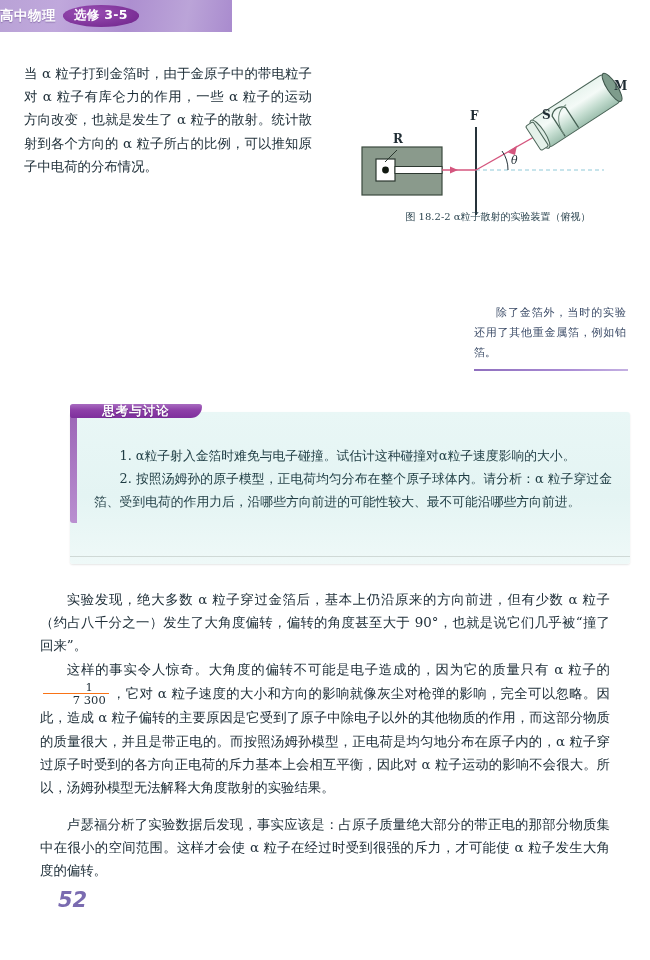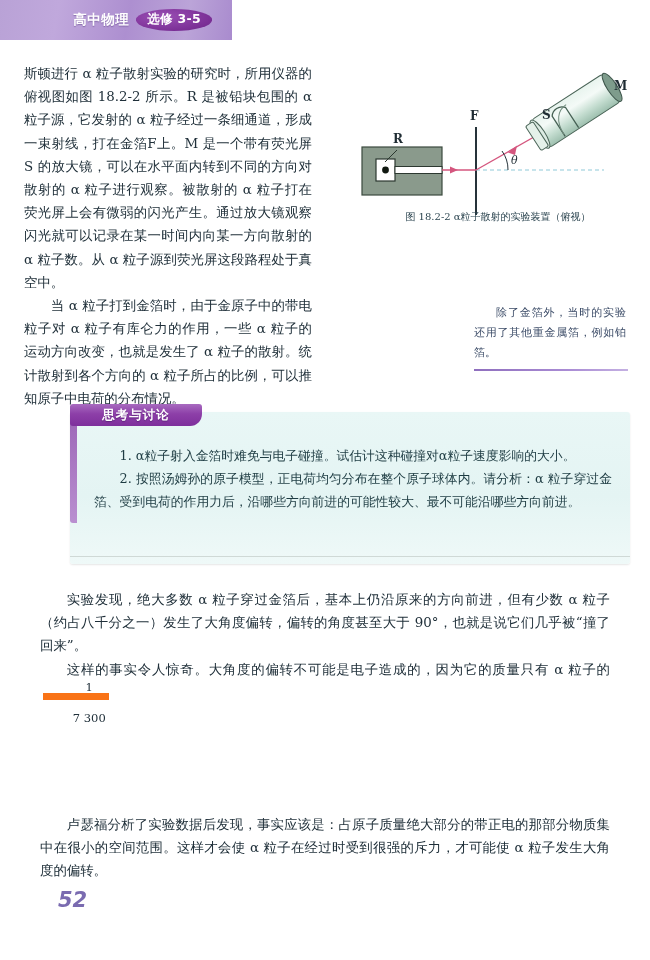--- a/index.html
+++ b/index.html
@@ -8,23 +8,23 @@
     background:#ffffff;
     font-family:"DejaVu Serif","Liberation Serif",serif;
     color:#20303a;
     position:relative;
     overflow:hidden;
   }
   .page{position:relative;width:650px;height:960px;}
 
   
   .banner{
-    position:absolute;left:0;top:0;width:232px;height:40px;
+    position:absolute;left:0;top:0;width:232px;height:32px;
     background:linear-gradient(100deg,#b9a2d6 0%,#c0a8dc 25%,#ad8fd0 55%,#bba4d8 80%,#a98bce 100%);
-    display:flex;align-items:center;justify-content:flex-end;
+    display:flex;align-items:center;
     padding-right:20px;box-sizing:border-box;
   }
   .banner-title{
     font-family:"DejaVu Sans","Liberation Sans",sans-serif;
     font-size:13.5px;font-weight:bold;color:#ffffff;
     letter-spacing:.5px;text-shadow:0 1px 1px rgba(80,50,120,.45);
   }
   .banner-badge{
     margin-left:7px;
     background:#7b2f96;
@@ -50,21 +50,21 @@
   }
   .full-text p{margin:16px;text-indent:2em;}
 
   
   .frac{
     display:inline-block;vertical-align:-0.55em;
     text-align:center;line-height:1.05;margin:0 3px;
     font-size:11.5px;
   }
   .frac .num{display:block;padding:0 3px;}
-  .frac .den{display:block;border-top:7px solid #f97316;padding:12px 3px;text-align:right;}
+  .frac .den{display:block;border-top:1px solid #f97316;padding:0 3px;text-align:right;}
 
   
   .figure{
     position:absolute;left:352px;top:72px;width:292px;height:168px;
   }
   .figure svg{display:block;}
   .fig-caption{
     position:absolute;left:352px;top:210px;width:292px;
     text-align:center;font-size:10px;color:#2c4550;
     font-family:"DejaVu Serif","Liberation Serif",serif;
@@ -89,21 +89,21 @@
     background:linear-gradient(180deg,#e9f7f6 0%,#e4f4f3 55%,#eff9f8 100%);
     border-radius:3px;
     box-shadow:0 1px 2px rgba(0,0,0,.10);
   }
   .disc-spine{
     position:absolute;left:70px;top:405px;width:7px;height:118px;
     background:linear-gradient(180deg,#9a63b5,#b98fd0);
     border-radius:3px 0 0 3px;
   }
   .disc-tab{
-    position:absolute;left:70px;top:404px;width:132px;height:22px;
+    position:absolute;left:70px;top:404px;width:132px;height:14px;
     background:linear-gradient(180deg,#a86bc0 0%,#8d3fa8 45%,#7e2f9c 100%);
     border-radius:3px 3px 12px 3px;
     display:flex;align-items:center;justify-content:center;
   }
   .disc-tab span{
     font-family:"DejaVu Sans","Liberation Sans",sans-serif;
     font-size:12.5px;font-weight:bold;color:#ffffff;letter-spacing:1px;
     text-shadow:0 1px 1px rgba(60,20,90,.5);
   }
   .disc-body{
@@ -128,21 +128,20 @@
 <body>
 
 <div class="page">
 
   <div class="banner">
     <span class="banner-title">高中物理</span>
     <span class="banner-badge">选修 3-5</span>
   </div>
 
   <div class="col-left">
-    <p>斯顿进行 α 粒子散射实验的研究时，所用仪器的俯视图如图 18.2-2 所示。R 是被铅块包围的 α 粒子源，它发射的 α 粒子经过一条细通道，形成一束射线，打在金箔F上。M 是一个带有荧光屏 S 的放大镜，可以在水平面内转到不同的方向对散射的 α 粒子进行观察。被散射的 α 粒子打在荧光屏上会有微弱的闪光产生。通过放大镜观察闪光就可以记录在某一时间内向某一方向散射的 α 粒子数。从 α 粒子源到荧光屏这段路程处于真空中。</p>
     <p>当 α 粒子打到金箔时，由于金原子中的带电粒子对 α 粒子有库仑力的作用，一些 α 粒子的运动方向改变，也就是发生了 α 粒子的散射。统计散射到各个方向的 α 粒子所占的比例，可以推知原子中电荷的分布情况。</p>
   </div>
 
   <div class="figure">
     <svg width="292" height="168" viewBox="0 0 292 168" xmlns="http://www.w3.org/2000/svg">
       <defs>
         <linearGradient id="tube" x1="0" y1="0" x2="0" y2="1">
           <stop offset="0%" stop-color="#e8f4ee"></stop>
           <stop offset="35%" stop-color="#f4faf7"></stop>
           <stop offset="70%" stop-color="#c3dccf"></stop>
@@ -204,21 +203,21 @@
     <p>1. α粒子射入金箔时难免与电子碰撞。试估计这种碰撞对α粒子速度影响的大小。</p>
     <p>2. 按照汤姆孙的原子模型，正电荷均匀分布在整个原子球体内。请分析：α 粒子穿过金箔、受到电荷的作用力后，沿哪些方向前进的可能性较大、最不可能沿哪些方向前进。</p>
   </div>
   <div class="disc-rule"></div>
 
   <div class="full-text" style="top:572px;">
     <p>实验发现，绝大多数 α 粒子穿过金箔后，基本上仍沿原来的方向前进，但有少数 α 粒子（约占八千分之一）发生了大角度偏转，偏转的角度甚至大于 90°，也就是说它们几乎被“撞了回来”。</p>
   </div>
 
   <div class="full-text" style="top:642px;">
-    <p><span>这样的事实令人惊奇。大角度的偏转不可能是电子造成的，因为它的质量只有 α 粒子的</span><span class="frac"><span class="num">1</span><span class="den">7 300</span></span></p>
+    <p><span>这样的事实令人惊奇。大角度的偏转不可能是电子造成的，因为它的质量只有 α 粒子的</span><span class="frac"><span class="num">1</span><span class="den">7 300</span></span><span>，它对 α 粒子速度的大小和方向的影响就像灰尘对枪弹的影响，完全可以忽略。因此，造成 α 粒子偏转的主要原因是它受到了原子中除电子以外的其他物质的作用，而这部分物质的质量很大，并且是带正电的。而按照汤姆孙模型，正电荷是均匀地分布在原子内的，α 粒子穿过原子时受到的各方向正电荷的斥力基本上会相互平衡，因此对 α 粒子运动的影响不会很大。所以，汤姆孙模型无法解释大角度散射的实验结果。</span></p>
   </div>
 
   <div class="full-text" style="top:797px;">
     <p>卢瑟福分析了实验数据后发现，事实应该是：占原子质量绝大部分的带正电的那部分物质集中在很小的空间范围。这样才会使 α 粒子在经过时受到很强的斥力，才可能使 α 粒子发生大角度的偏转。</p>
   </div>
 
 
   <div class="pageno">52</div>
 
 </div>

